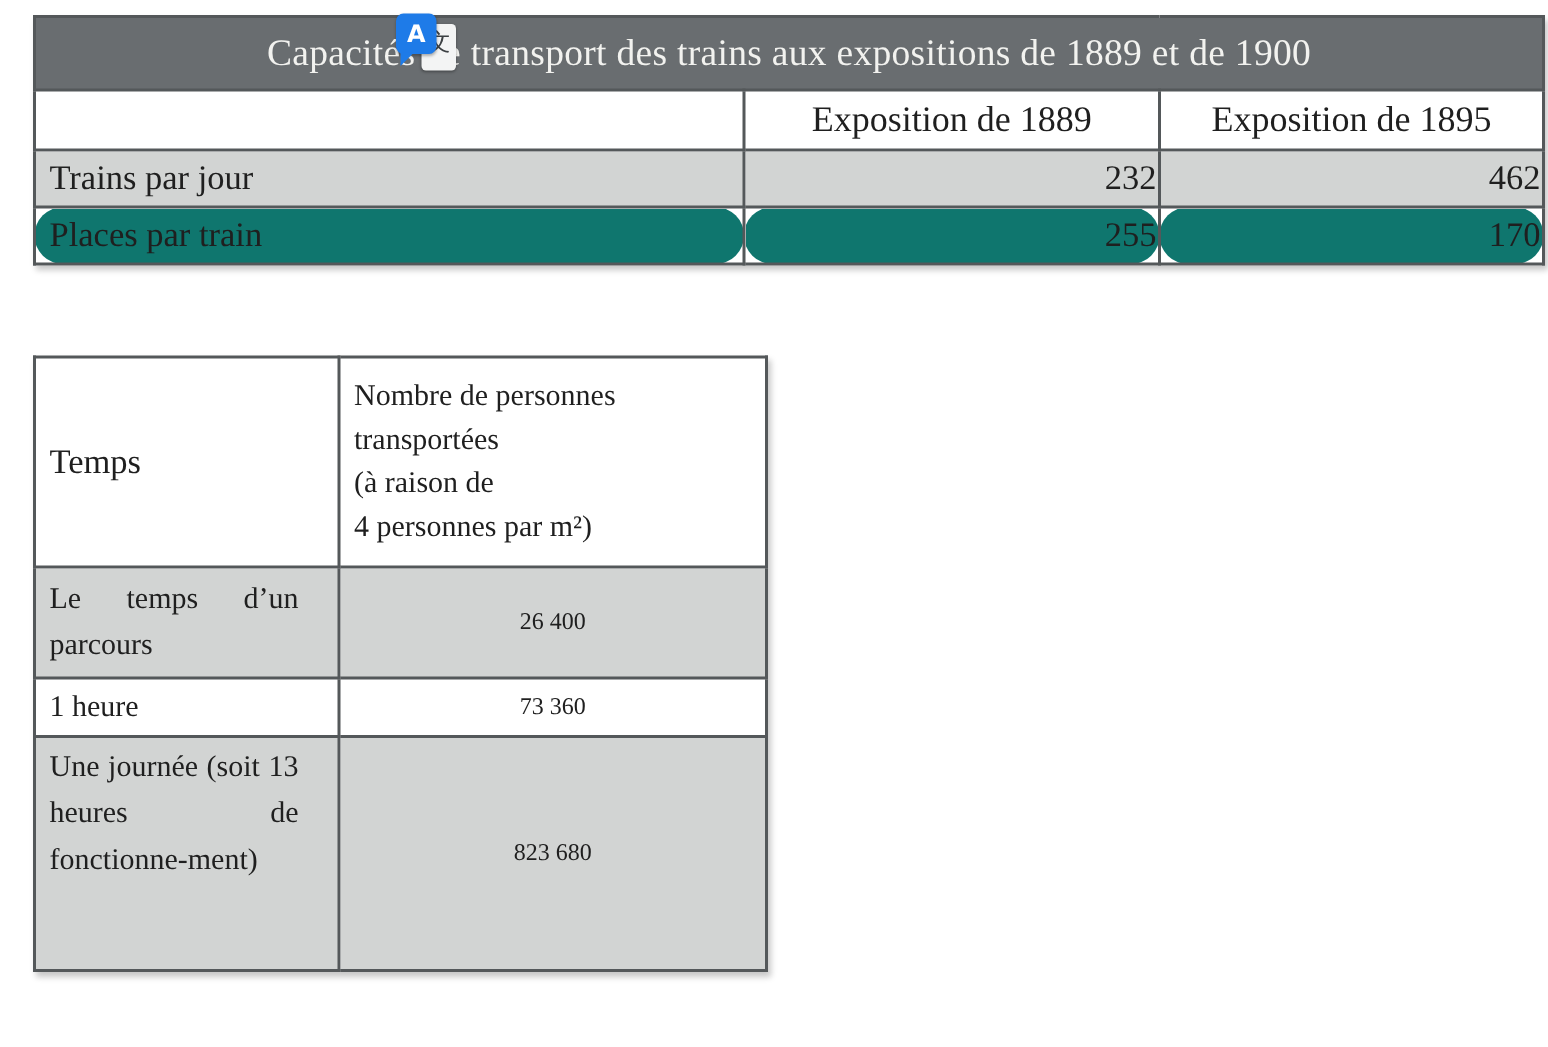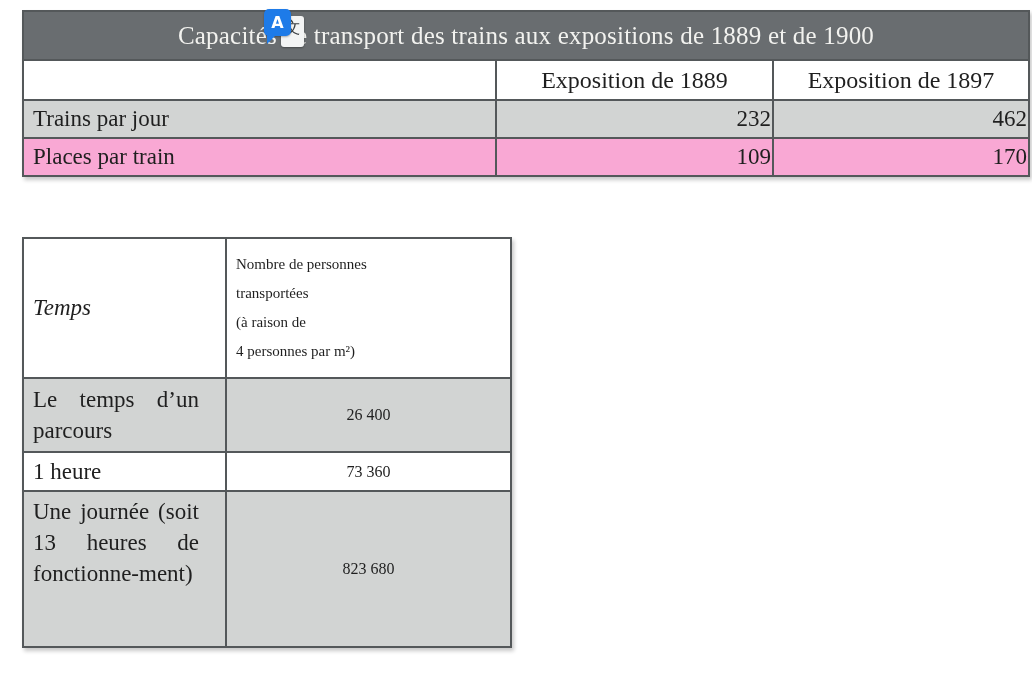--- a/index.html
+++ b/index.html
@@ -34,44 +34,44 @@
     color: #f2f2ef;
     font-size: 25px;
     text-align: center;
     letter-spacing: 0.2px;
   }
   .t1 .headrow td { height: 36px; background: #ffffff; font-size: 24px; text-align: center; border-radius: 12px; }
   .t1 .r td { height: 34px; font-size: 23px; }
   .t1 td.lbl { text-align: left; padding-left: 9px; }
   .t1 td.num { text-align: right; }
   .t1 tr.gray td { background: #d2d4d3; }
-  .t1 tr.white td { background: #f9a8d4; }
+  .t1 tr.white td { background: #0f766e; border-radius: 19px; }
 
   
   .t2 { left: 22px; top: 237px; width: 488px; }
   .t2 .titlebar td {
     height: 79px;
     background: #696d70;
     color: #f2f2ef;
     font-size: 24px;
     text-align: center;
     line-height: 1.32;
     white-space: pre-line;
   }
   .t2 .headrow td { height: 130px; background: #ffffff; }
-  .t2 td.timehead { font-size: 23px; padding-left: 9px; font-style: italic; }
+  .t2 td.timehead { font-size: 23px; padding-left: 9px; }
   .t2 td.peoplehead {
-    font-size: 15px;
+    font-size: 20px;
     line-height: 29px;
     padding: 4px 4px 4px 9px;
     white-space: pre-line;
     vertical-align: middle;
   }
   .t2 td.lbl {
-    font-size: 23px;
+    font-size: 20px;
     text-align: justify;
     padding: 2px 26px 2px 9px;
     line-height: 31px;
     vertical-align: middle;
   }
   .t2 td.val { font-size: 16px; text-align: center; margin-left: 13px; }
   .t2 tr.gray td { background: #d2d4d3; }
   .t2 tr.white td { background: #ffffff; }
   .t2 .row1 td { height: 68px; }
   .t2 .row2 td { height: 33px; }
@@ -137,30 +137,30 @@
         <col style="width:277px">
         <col style="width:256px">
     </colgroup>
     <tbody>
       <tr class="titlebar">
         <td colspan="3">Capacités de transport des trains aux expositions de 1889 et de 1900</td>
       </tr>
       <tr class="headrow">
         <td></td>
         <td>Exposition de 1889</td>
-        <td>Exposition de 1897</td>
+        <td>Exposition de 1895</td>
       </tr>
       <tr class="r gray">
         <td class="lbl">Trains par jour</td>
         <td class="num">232</td>
         <td class="num">462</td>
       </tr>
       <tr class="r white">
         <td class="lbl">Places par train</td>
-        <td class="num">109</td>
+        <td class="num">255</td>
         <td class="num">170</td>
       </tr>
     </tbody>
   </table>
 
   <table class="t2">
     <colgroup>
       <col style="width:203px">
         <col style="width:285px">
     </colgroup>

